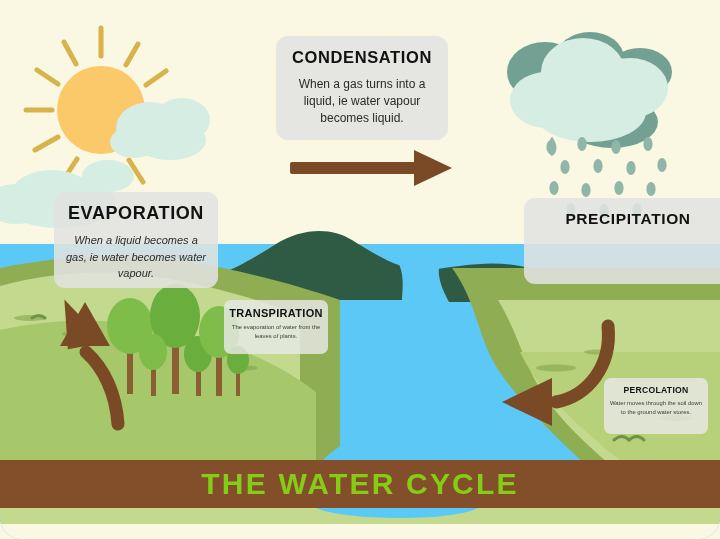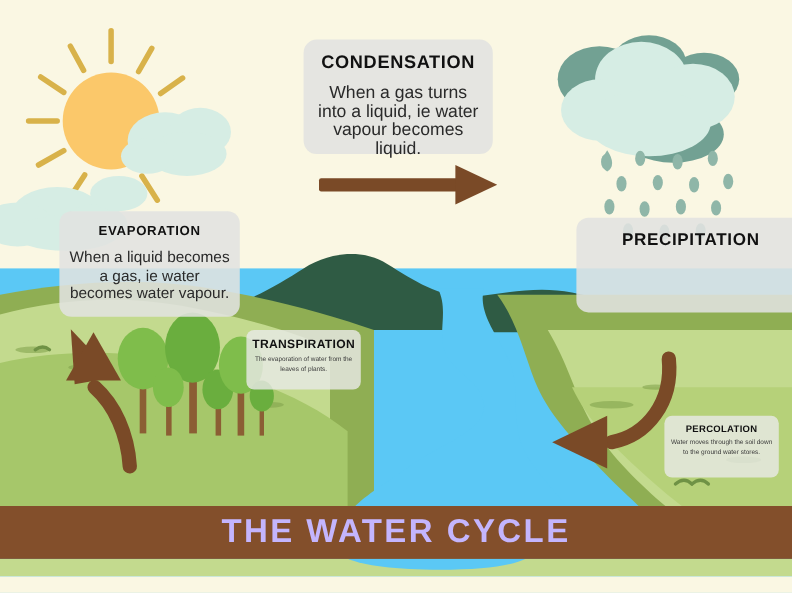--- a/index.html
+++ b/index.html
@@ -1,21 +1,21 @@
 <!DOCTYPE html>
 <html><head>
 <meta charset="utf-8">
 <style>
   html,body{margin:0;padding:0;}
   body{
     width:720px;height:539px;overflow:hidden;
     background:#FAF7E3;
     font-family:"Liberation Sans", sans-serif;
   }
-  #stage{position:relative;width:720px;height:539px;overflow:hidden;background:#FAF7E3;}
+  #stage{position:relative;width:720px;height:539px;overflow:hidden;background:#FAF7E3;border-radius:21px;}
   #scene{position:absolute;inset:0;}
 
   
   .label-box{
     position:absolute;
     background:rgba(225,226,224,0.88);
     border-radius:10px;
     text-align:center;
     color:#1b1b1b;
     box-sizing:border-box;
@@ -30,29 +30,29 @@
     display:block;
     color:#2a2a2a;
   }
 
   
   #box-condensation{
     left:276px;top:36px;width:172px;height:104px;
     padding:12px 10px 0 10px;border-radius:12px;
   }
   #box-condensation .lb-title{font-size:16.5px;margin-bottom:9px;}
-  #box-condensation .lb-body{font-size:16px;line-height:17px;}
+  #box-condensation .lb-body{font-size:12px;line-height:17px;}
 
   
   #box-evaporation{
     left:54px;top:192px;width:164px;height:96px;
     padding:11px 9px 0 9px;border-radius:11px;
   }
-  #box-evaporation .lb-title{font-size:12px;margin-bottom:8px;}
-  #box-evaporation .lb-body{font-size:14px;line-height:16.5px;}
+  #box-evaporation .lb-title{font-size:18px;margin-bottom:8px;}
+  #box-evaporation .lb-body{font-size:11px;line-height:16.5px;font-style:italic;}
 
   
   #box-precipitation{
     left:524px;top:198px;width:208px;height:86px;
     padding:12px 8px 0 8px;border-radius:11px;
   }
   #box-precipitation .lb-title{font-size:15.5px;margin-bottom:8px;}
   #box-precipitation .lb-body{font-size:11.5px;line-height:17px;}
 
   
@@ -79,21 +79,21 @@
     background:#7A4A27;
     display:flex;align-items:center;justify-content:center;
   }
   #banner-inner{
     position:absolute;left:0;top:0;width:720px;height:48px;
     background:#8A5430;
     opacity:0.55;
   }
   #banner-title{
     position:relative;
-    color:#c4b5fd;
+    color:#84cc16;
     font-size:30px;
     font-weight:bold;
     letter-spacing:2.2px;
   }
 </style>
 </head>
 <body>
 
 <div id="stage">
 

